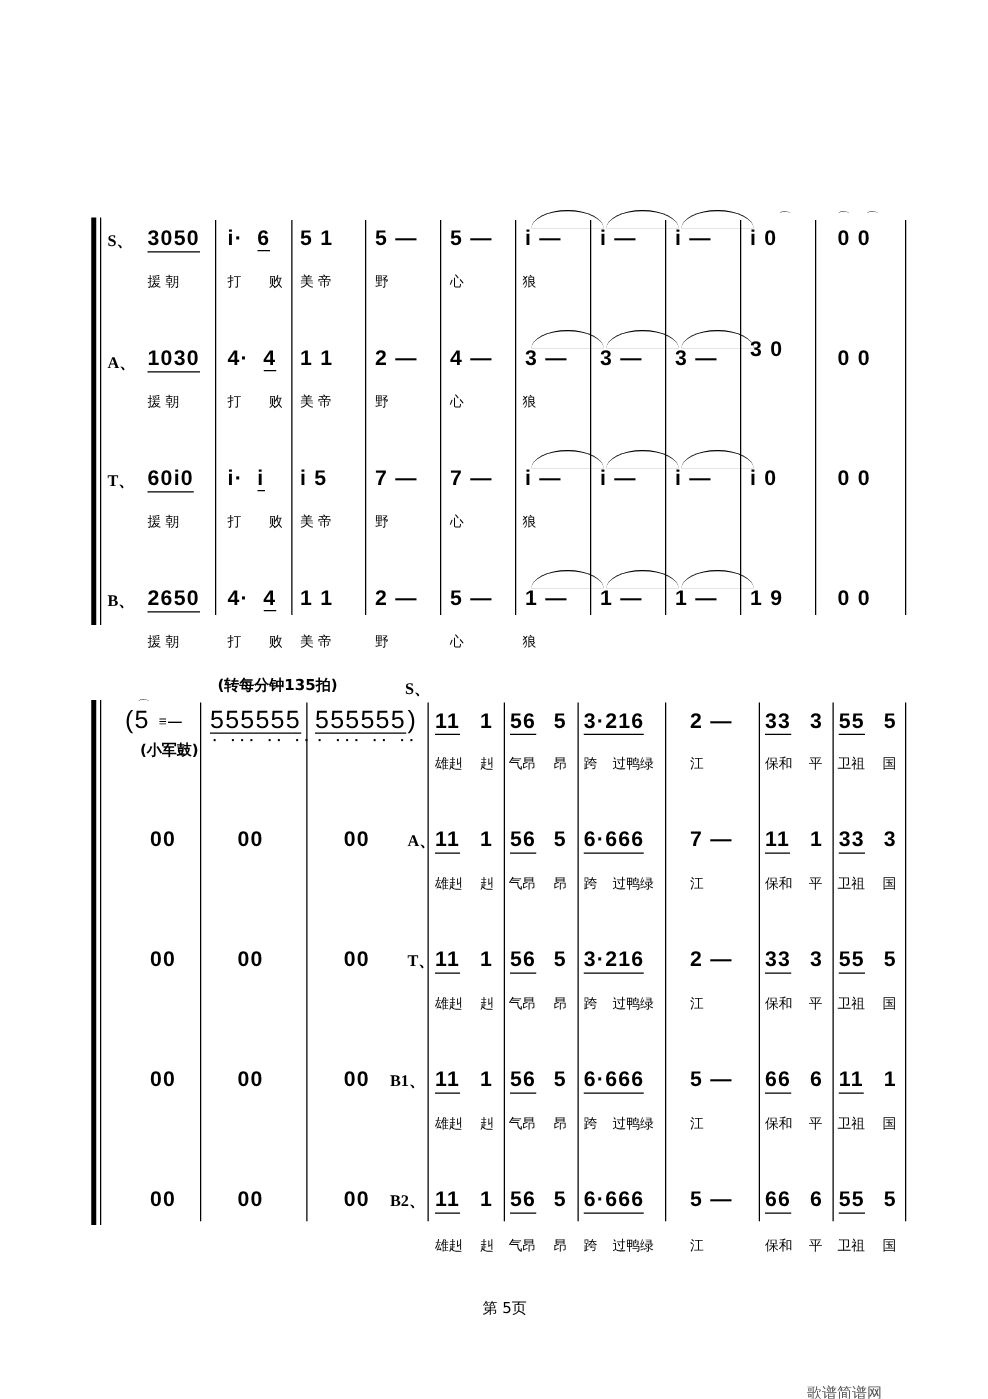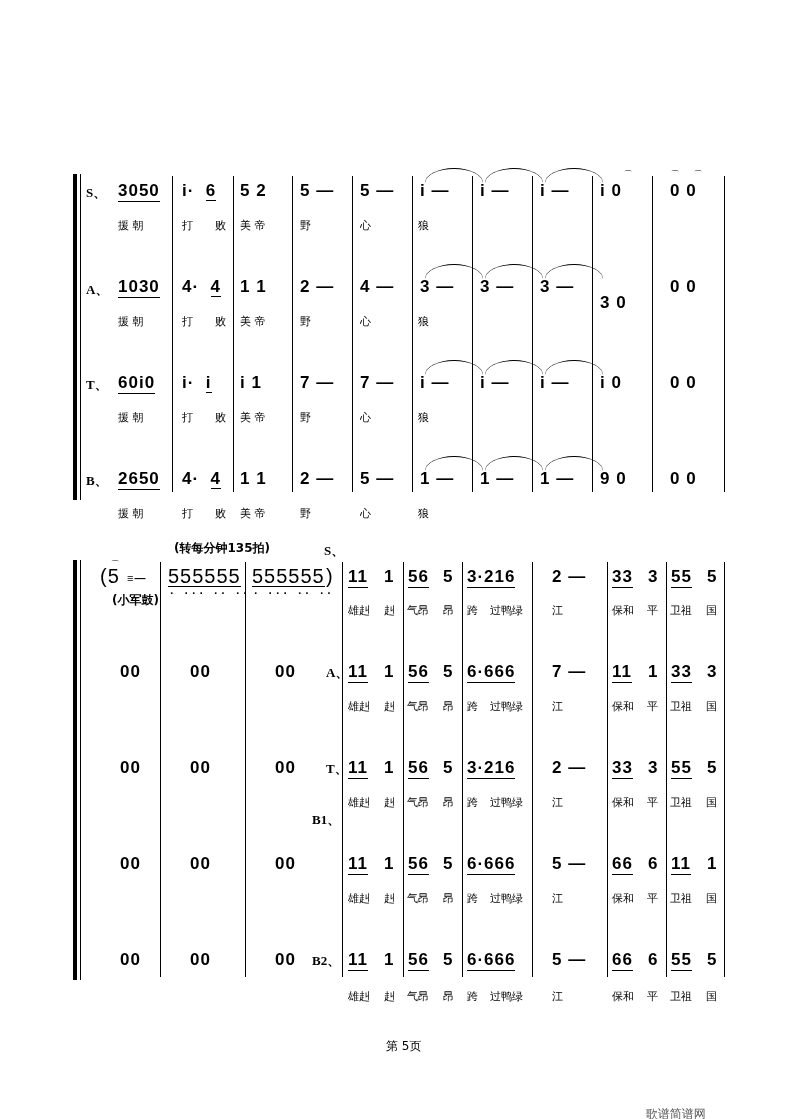--- a/index.html
+++ b/index.html
@@ -37,21 +37,21 @@
     <div class="bar" style="left:532px; top:176px; height:316px;"></div>
     <div class="bar" style="left:592px; top:176px; height:316px;"></div>
     <div class="bar" style="left:652px; top:176px; height:316px;"></div>
     <div class="bar" style="left:724px; top:176px; height:316px;"></div>
   </div>
 
   <div>
     <span class="voice-label" style="left:86px; top:184px;">S、</span>
     <span class="note u" style="left:118px; top:181px;">3050</span>
     <span class="note" style="left:182px; top:181px;">i·&nbsp;&nbsp;<span style="border-bottom:1.5px solid #000">6</span></span>
-    <span class="note" style="left:240px; top:181px;">5 2</span>
+    <span class="note" style="left:240px; top:181px;">5 1</span>
     <span class="note" style="left:300px; top:181px;">5 —</span>
     <span class="note" style="left:360px; top:181px;">5 —</span>
     <span class="note" style="left:420px; top:181px;">i —</span>
     <span class="note" style="left:480px; top:181px;">i —</span>
     <span class="note" style="left:540px; top:181px;">i —</span>
     <span class="note" style="left:600px; top:181px;">i 0</span>
     <span class="note" style="left:670px; top:181px;">0 0</span>
     <span class="fermata" style="left:623px; top:170px;">⌒</span>
     <span class="fermata" style="left:670px; top:170px;">⌒</span>
     <span class="fermata" style="left:693px; top:170px;">⌒</span>
@@ -70,39 +70,39 @@
   <div>
     <span class="voice-label" style="left:86px; top:281px;">A、</span>
     <span class="note u" style="left:118px; top:277px;">1030</span>
     <span class="note" style="left:182px; top:277px;">4·&nbsp;&nbsp;<span style="border-bottom:1.5px solid #000">4</span></span>
     <span class="note" style="left:240px; top:277px;">1 1</span>
     <span class="note" style="left:300px; top:277px;">2 —</span>
     <span class="note" style="left:360px; top:277px;">4 —</span>
     <span class="note" style="left:420px; top:277px;">3 —</span>
     <span class="note" style="left:480px; top:277px;">3 —</span>
     <span class="note" style="left:540px; top:277px;">3 —</span>
-    <span class="note" style="left:600px; top:293px;">3 0</span>
+    <span class="note" style="left:600px; top:270px;">3 0</span>
     <span class="note" style="left:670px; top:277px;">0 0</span>
     <div class="tie" style="left:425px; top:264px; width:58px;"></div>
     <div class="tie" style="left:485px; top:264px; width:58px;"></div>
     <div class="tie" style="left:545px; top:264px; width:58px;"></div>
     <span class="lyric" style="left:118px; top:315px;">援 朝</span>
     <span class="lyric" style="left:182px; top:315px;">打</span>
     <span class="lyric" style="left:215px; top:315px;">败</span>
     <span class="lyric" style="left:240px; top:315px;">美 帝</span>
     <span class="lyric" style="left:300px; top:315px;">野</span>
     <span class="lyric" style="left:360px; top:315px;">心</span>
     <span class="lyric" style="left:418px; top:315px;">狼</span>
   </div>
 
   <div>
     <span class="voice-label" style="left:86px; top:376px;">T、</span>
     <span class="note u" style="left:118px; top:373px;">60i0</span>
     <span class="note" style="left:182px; top:373px;">i·&nbsp;&nbsp;<span style="border-bottom:1.5px solid #000">i</span></span>
-    <span class="note" style="left:240px; top:373px;">i 1</span>
+    <span class="note" style="left:240px; top:373px;">i 5</span>
     <span class="note" style="left:300px; top:373px;">7 —</span>
     <span class="note" style="left:360px; top:373px;">7 —</span>
     <span class="note" style="left:420px; top:373px;">i —</span>
     <span class="note" style="left:480px; top:373px;">i —</span>
     <span class="note" style="left:540px; top:373px;">i —</span>
     <span class="note" style="left:600px; top:373px;">i 0</span>
     <span class="note" style="left:670px; top:373px;">0 0</span>
     <div class="tie" style="left:425px; top:360px; width:58px;"></div>
     <div class="tie" style="left:485px; top:360px; width:58px;"></div>
     <div class="tie" style="left:545px; top:360px; width:58px;"></div>
@@ -118,21 +118,21 @@
   <div>
     <span class="voice-label" style="left:86px; top:472px;">B、</span>
     <span class="note u" style="left:118px; top:469px;">2650</span>
     <span class="note" style="left:182px; top:469px;">4·&nbsp;&nbsp;<span style="border-bottom:1.5px solid #000">4</span></span>
     <span class="note" style="left:240px; top:469px;">1 1</span>
     <span class="note" style="left:300px; top:469px;">2 —</span>
     <span class="note" style="left:360px; top:469px;">5 —</span>
     <span class="note" style="left:420px; top:469px;">1 —</span>
     <span class="note" style="left:480px; top:469px;">1 —</span>
     <span class="note" style="left:540px; top:469px;">1 —</span>
-    <span class="note" style="left:600px; top:469px;">9 0</span>
+    <span class="note" style="left:600px; top:469px;">1 9</span>
     <span class="note" style="left:670px; top:469px;">0 0</span>
     <div class="tie" style="left:425px; top:456px; width:58px;"></div>
     <div class="tie" style="left:485px; top:456px; width:58px;"></div>
     <div class="tie" style="left:545px; top:456px; width:58px;"></div>
     <span class="lyric" style="left:118px; top:507px;">援 朝</span>
     <span class="lyric" style="left:182px; top:507px;">打</span>
     <span class="lyric" style="left:215px; top:507px;">败</span>
     <span class="lyric" style="left:240px; top:507px;">美 帝</span>
     <span class="lyric" style="left:300px; top:507px;">野</span>
     <span class="lyric" style="left:360px; top:507px;">心</span>
@@ -253,21 +253,21 @@
       <span class="lyric" style="left:647px; top:796px;">平</span>
       <span class="lyric" style="left:670px; top:796px;">卫祖</span>
       <span class="lyric" style="left:706px; top:796px;">国</span>
     </div>
   </div>
 
   <div>
     <span class="note" style="left:120px; top:854px;">00</span>
     <span class="note" style="left:190px; top:854px;">00</span>
     <span class="note" style="left:275px; top:854px;">00</span>
-    <span class="voice-label" style="left:312px; top:811px;">B1、</span>
+    <span class="voice-label" style="left:312px; top:856px;">B1、</span>
     <span class="note u" style="left:348px; top:854px;">11</span>
     <span class="note" style="left:384px; top:854px;">1</span>
     <span class="note u" style="left:408px; top:854px;">56</span>
     <span class="note" style="left:443px; top:854px;">5</span>
     <span class="note u" style="left:467px; top:854px;">6·666</span>
     <span class="note" style="left:552px; top:854px;">5 —</span>
     <span class="note u" style="left:612px; top:854px;">66</span>
     <span class="note" style="left:648px; top:854px;">6</span>
     <span class="note u" style="left:671px; top:854px;">11</span>
     <span class="note" style="left:707px; top:854px;">1</span>

